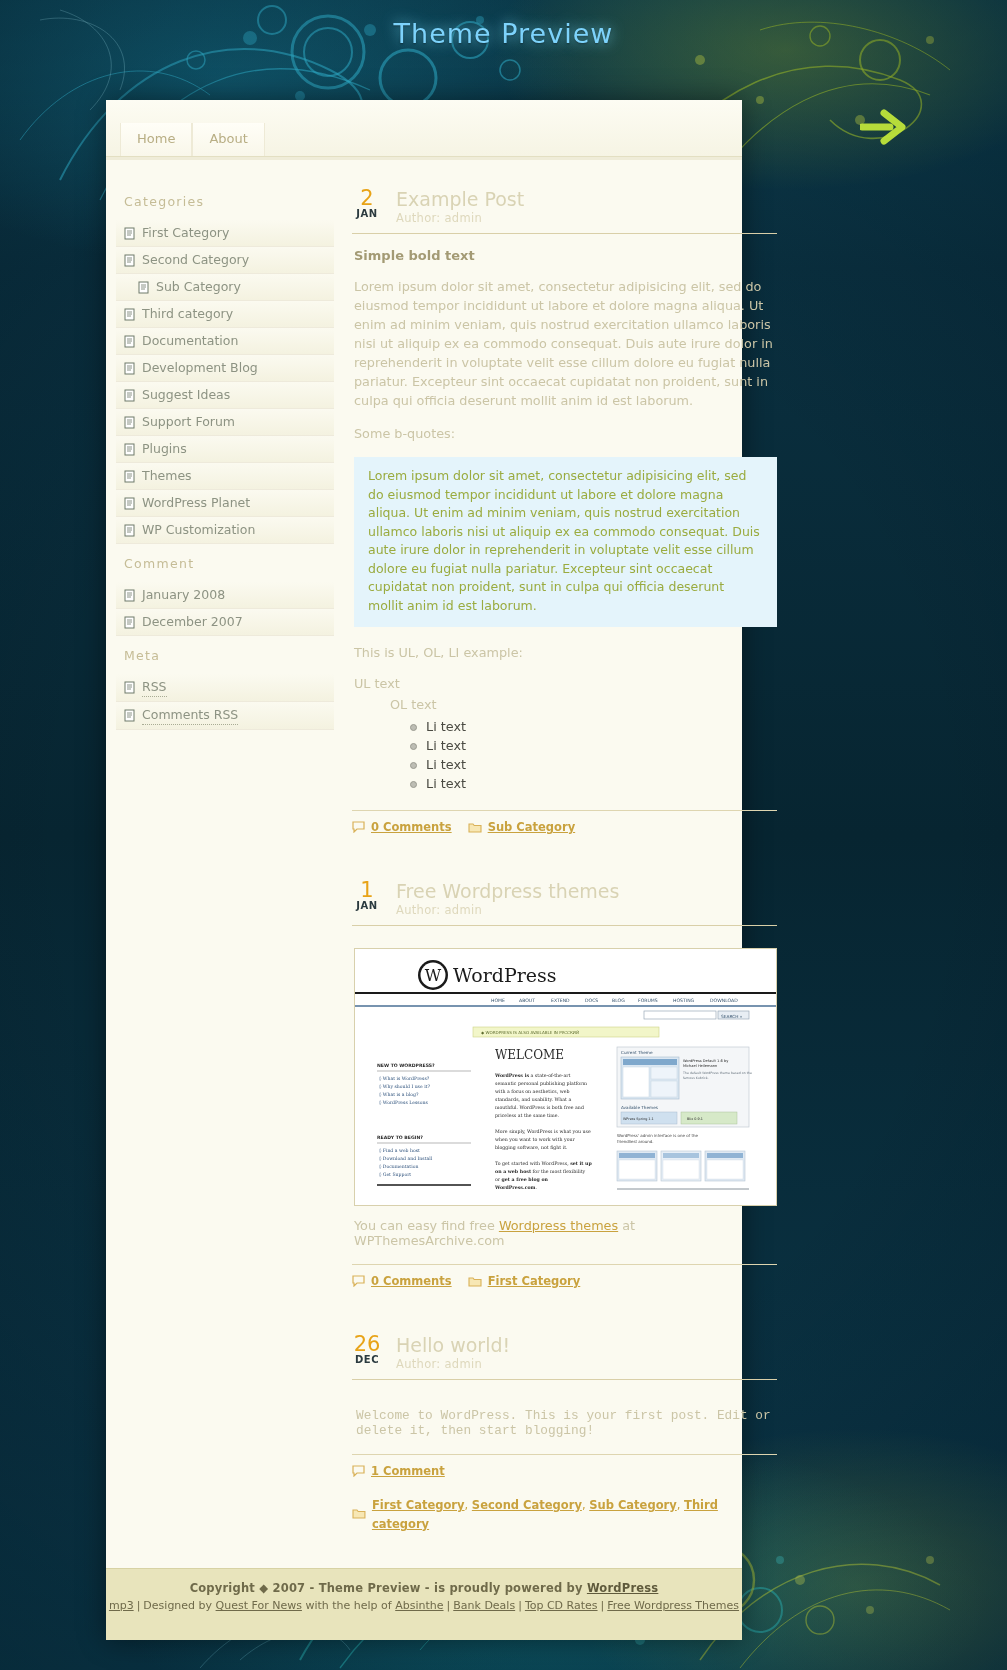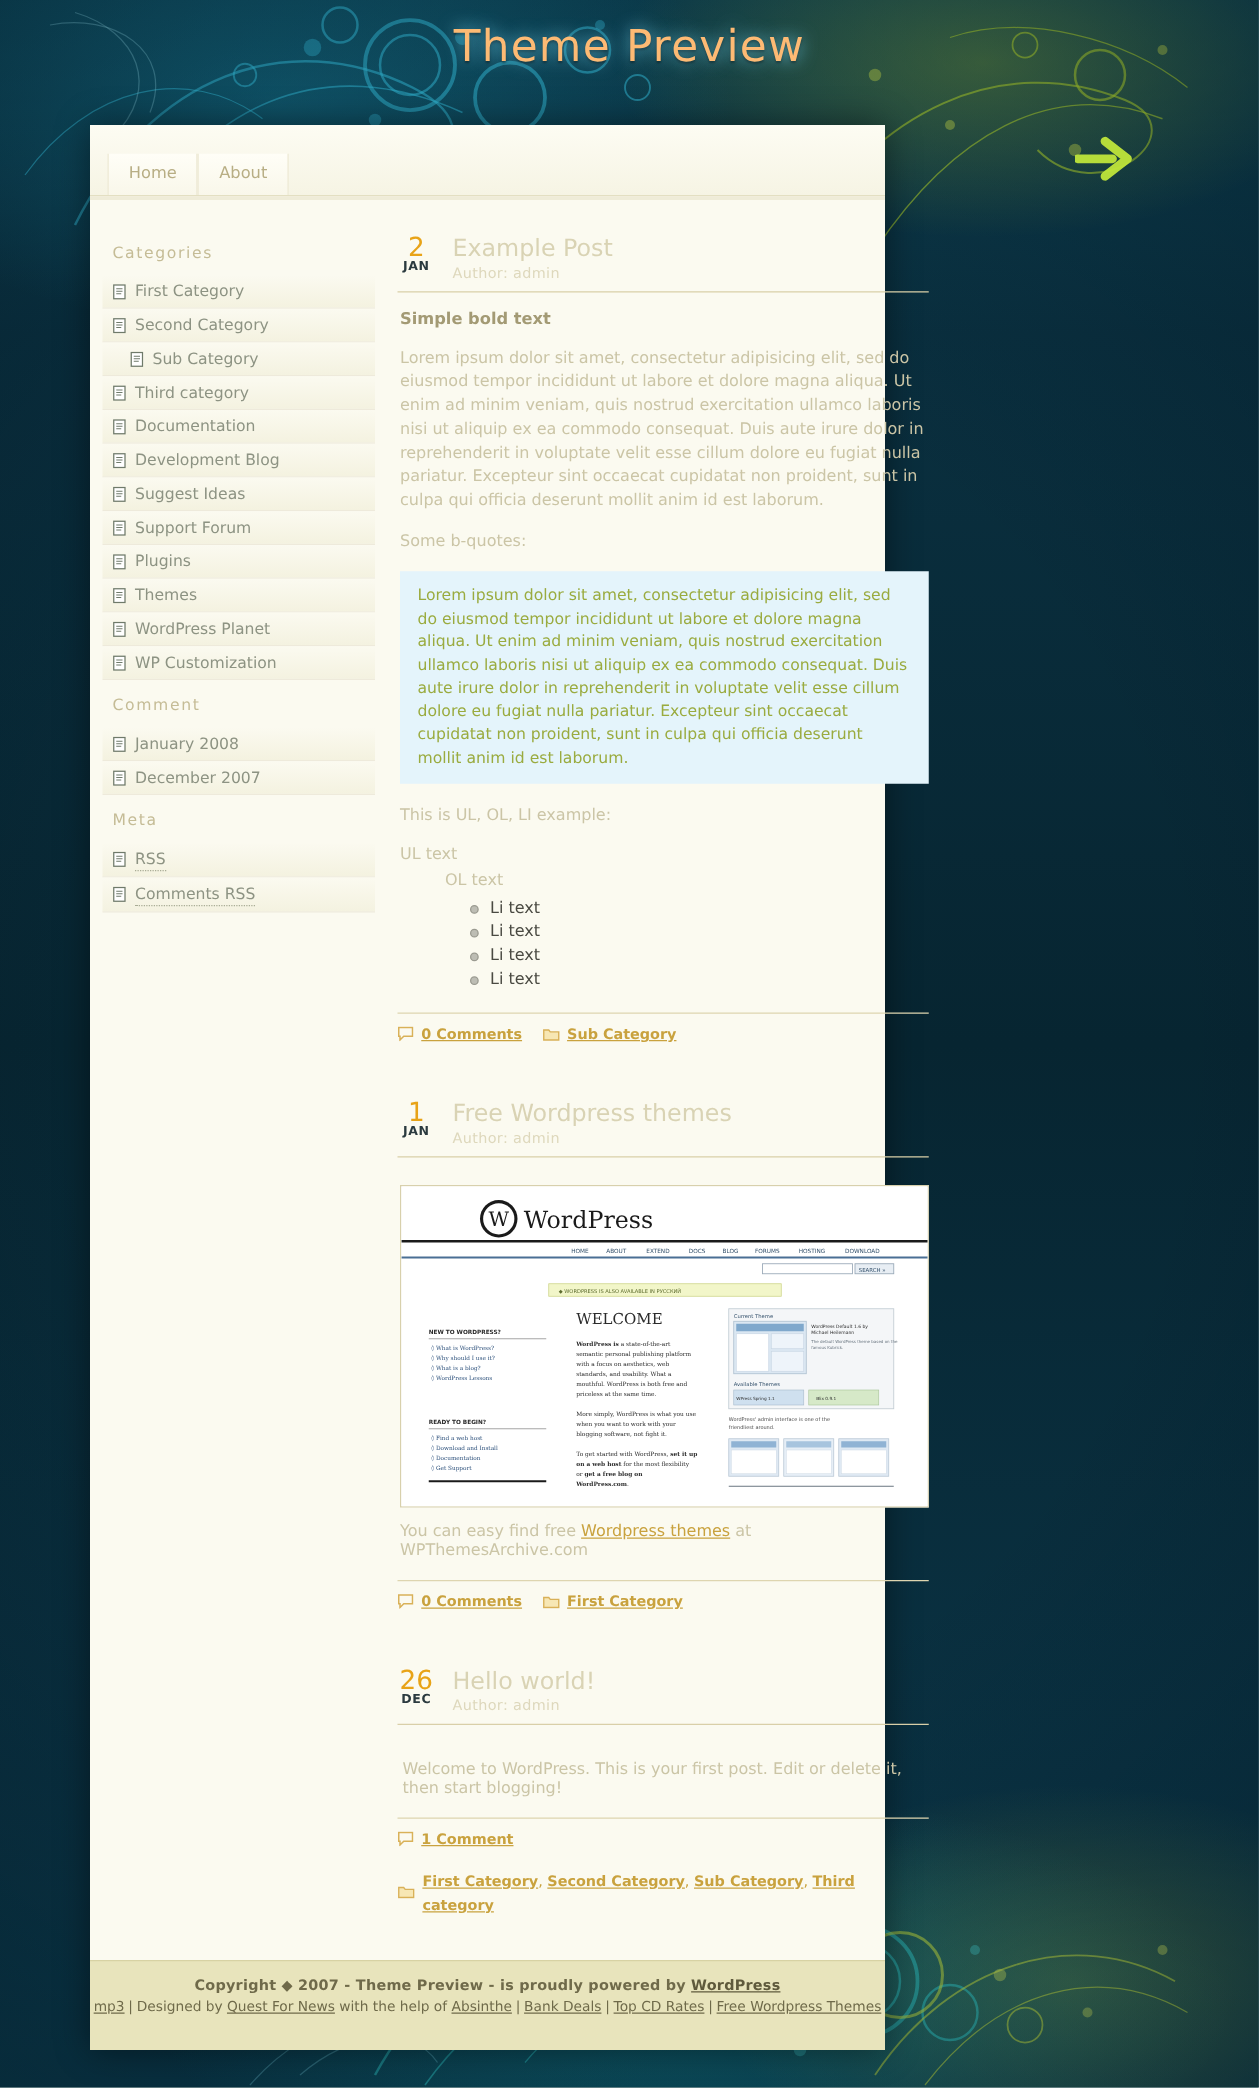--- a/index.html
+++ b/index.html
@@ -29,36 +29,36 @@
   .vignette {
     position:absolute; inset:0;
     background:radial-gradient(ellipse 110% 80% at 50% 50%, transparent 40%, rgba(0,15,25,.55) 100%);
     pointer-events:none;
   }
 
   
   .site-title {
     position:absolute; top:18px; left:0; right:0;
     text-align:center;
-    font-size:35px; letter-spacing:1px;
-    color:#fdba74;
+    font-size:27px; letter-spacing:1px;
+    color:#7dd3fc;
     text-shadow:0 0 14px rgba(120,215,245,.85), 0 1px 2px rgba(0,0,0,.5);
     font-family:"DejaVu Sans", sans-serif;
     z-index:5;
   }
 
   
   .header-arrow {
     position:absolute; top:105px; left:860px;
     width:46px; height:44px; z-index:6;
   }
 
   
   .page {
-    position:absolute; left:72px; top:100px;
+    position:absolute; left:106px; top:100px;
     width:636px; min-height:1320px;
     background:#fbfaf0;
     box-shadow:0 0 26px rgba(0,0,0,.45);
     z-index:4;
   }
 
   
   .nav {
     height:57px;
     background:linear-gradient(180deg,#fdfcf3,#f6f4e4);
@@ -150,21 +150,21 @@
   }
   .foot-seplink { font-size:11.5px; color:#c9a23e; }
   .cmt-ico, .fold-ico { display:block; }
 
   .wp-shot {
     width:423px; height:258px; border:1px solid #d8d0ac;
     background:#fff; margin:8px 0 12px 0; position:relative; overflow:hidden;
   }
   .caption { font-size:12.8px; color:#cbc5a6; margin:0 0 4px 0; }
   .caption a { color:#c9a23e; text-decoration:underline; }
-  .welcome-text { font-size:12.8px; color:#cbc5a6; margin:14px 0 0 2px; }
+  .welcome-text { font-size:12.8px; color:#cbc5a6; margin:14px 0 0 2px;font-family:Liberation Mono, monospace; }
 
   
   .site-footer {
     background:#e8e4bc;
     border-top:1px solid #d7d2a4;
     padding:12px 0 28px 0;
     text-align:center;
   }
   .foot-copy { font-size:11.5px; color:#6f6a4a; font-weight:bold; letter-spacing:.2px; }
   .foot-copy a { color:#5f5a3c; }

